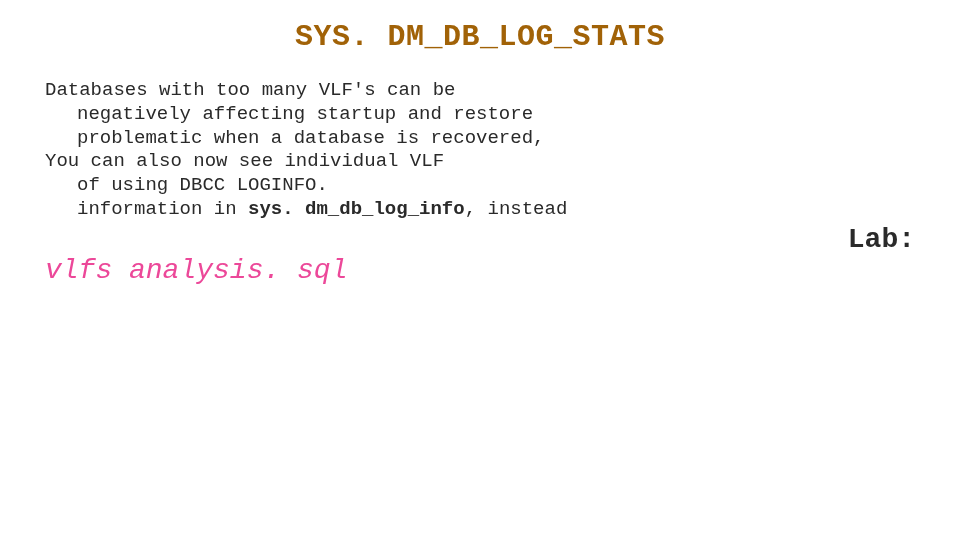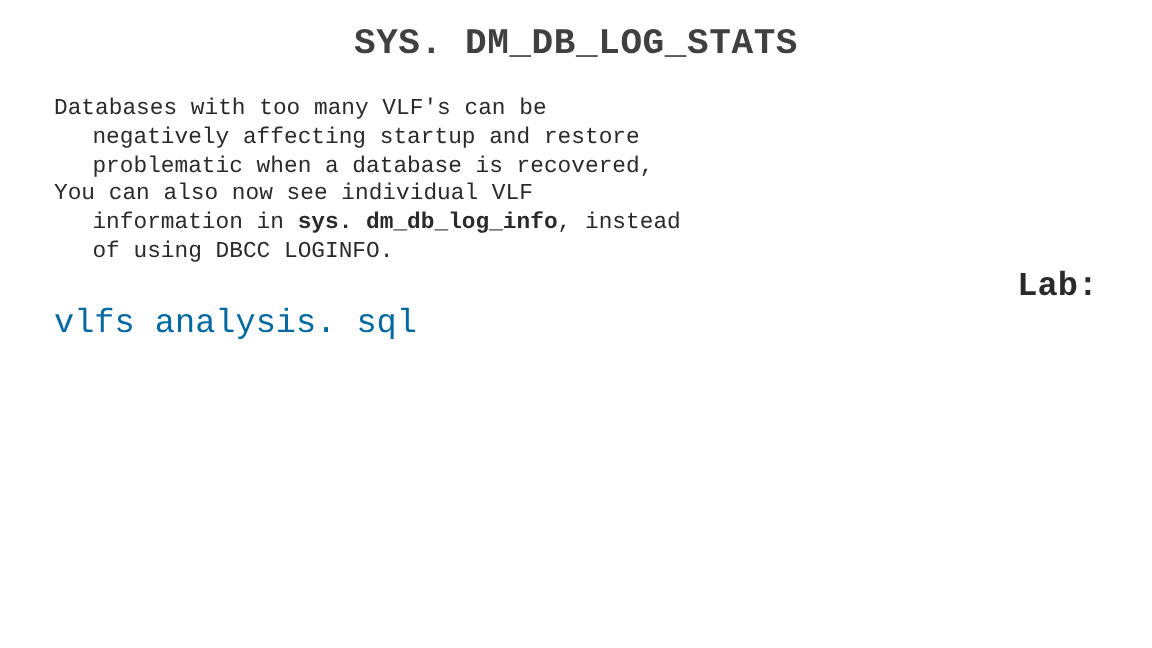--- a/index.html
+++ b/index.html
@@ -12,21 +12,21 @@
       height: 540px;
       background: #ffffff;
       font-family: "Courier New", Courier, monospace;
       padding: 20px 45px;
       color: #1a1a1a;
     }
     .title {
       text-align: center;
       font-size: 30px;
       font-weight: bold;
-      color: #404040;
+      color: #a16207;
       margin-bottom: 25px;
       letter-spacing: 0.5px;
     }
     .paragraph {
       font-size: 19px;
       line-height: 1.25;
       color: #2a2a2a;
       margin-bottom: 2px;
       padding-left: 0;
       text-indent: 0;
@@ -45,36 +45,37 @@
     }
     .lab-label {
       font-size: 28px;
       font-weight: bold;
       color: #2a2a2a;
       margin-bottom: 0;
       text-align: right;
     }
     .lab-file {
       font-size: 28px;
-      color: #0369a1;
+      color: #ec4899;
+      font-style: italic;
     }
   </style>
 </head>
 <body>
 
 <h1 class="title">SYS. DM_DB_LOG_STATS</h1>
 
 <div class="paragraph p1">
   <span>Databases with too many VLF's can be</span><br>
   <span class="indent">negatively affecting startup and restore</span>
   <span class="indent">problematic when a database is recovered,</span>
 </div>
 
 <div class="paragraph p2">
   <span>You can also now see individual VLF</span><br>
+  <span class="indent">of using DBCC LOGINFO.</span>
   <span class="indent">
     <span>information in </span><span class="bold">sys. dm_db_log_info</span><span>, instead</span>
   </span>
-  <span class="indent">of using DBCC LOGINFO.</span>
 </div>
 
 <div class="lab-label">Lab:</div>
 <div class="lab-file">vlfs analysis. sql</div>
 
 </body></html>

